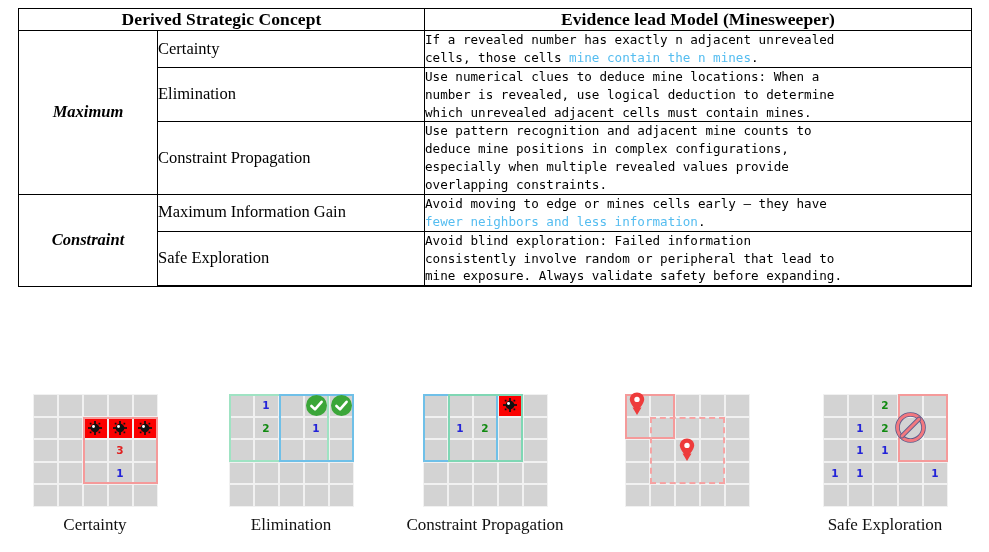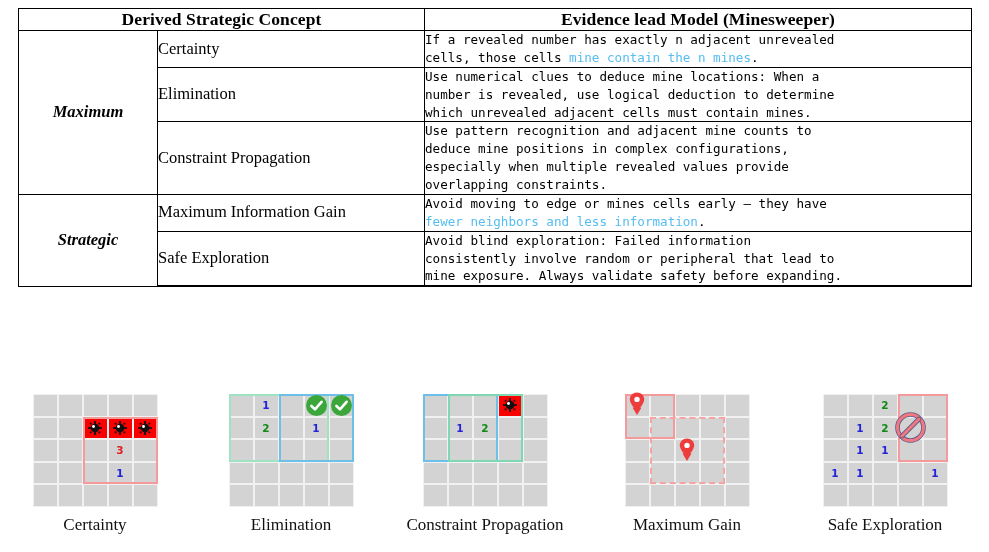--- a/index.html
+++ b/index.html
@@ -191,21 +191,21 @@
 which unrevealed adjacent cells must contain mines.</span></td>
         </tr>
         <tr>
           <td class="concept-cell">Constraint Propagation</td>
           <td class="evidence-cell"><span>Use pattern recognition and adjacent mine counts to
 deduce mine positions in complex configurations,
 especially when multiple revealed values provide
 overlapping constraints.</span></td>
         </tr>
         <tr class="grp-start">
-          <td class="cat-cell" rowspan="2">Strategic</td>
+          <td class="cat-cell" rowspan="2">Constraint</td>
           <td class="concept-cell">Maximum Information Gain</td>
           <td class="evidence-cell"><span>Avoid moving to edge or mines cells early — they have
 </span><span class="hl">fewer neighbors and less information</span><span>.</span></td>
         </tr>
         <tr class="last-row">
           <td class="concept-cell">Safe Exploration</td>
           <td class="evidence-cell"><span>Avoid blind exploration: Failed information
 consistently involve random or peripheral that lead to
 mine exposure. Always validate safety before expanding.</span></td>
         </tr>
@@ -435,21 +435,20 @@
             <path d="M9 0.6 C4.9 0.6 1.8 3.7 1.8 7.6 C1.8 12.3 9 19 9 19 C9 19 16.2 12.3 16.2 7.6 C16.2 3.7 13.1 0.6 9 0.6 Z" fill="#ee3b3b"></path>
             <circle cx="9" cy="7.4" r="2.7" fill="#fff"></circle>
             <path d="M4.5 15.5 L13.5 15.5 L9 23 Z" fill="#ee3b3b"></path>
           </svg></div>
         <div class="pin" style="left: 53.5px; top: 43.5px;"><svg viewBox="0 0 18 24" width="18" height="24">
             <path d="M9 0.6 C4.9 0.6 1.8 3.7 1.8 7.6 C1.8 12.3 9 19 9 19 C9 19 16.2 12.3 16.2 7.6 C16.2 3.7 13.1 0.6 9 0.6 Z" fill="#ee3b3b"></path>
             <circle cx="9" cy="7.4" r="2.7" fill="#fff"></circle>
             <path d="M4.5 15.5 L13.5 15.5 L9 23 Z" fill="#ee3b3b"></path>
           </svg></div>
       </div>
-      <div class="fig-caption">Maximum Gain</div>
     </div>
     <div class="fig" style="left: 790px;">
       <div class="fig-board">
         <div class="cellgrid">
           <div class="cell" style="left: 1px; top: 1px; width: 23px; height: 20.6px;"></div>
           <div class="cell" style="left: 26px; top: 1px; width: 23px; height: 20.6px;"></div>
           <div class="cell" style="left: 51px; top: 1px; width: 23px; height: 20.6px;"></div>
           <div class="cell" style="left: 76px; top: 1px; width: 23px; height: 20.6px;"></div>
           <div class="cell" style="left: 101px; top: 1px; width: 23px; height: 20.6px;"></div>
           <div class="cell" style="left: 1px; top: 23.6px; width: 23px; height: 20.6px;"></div>

